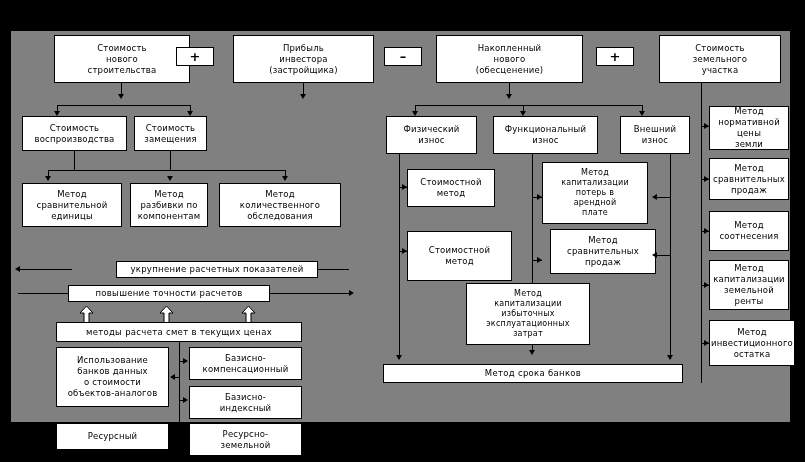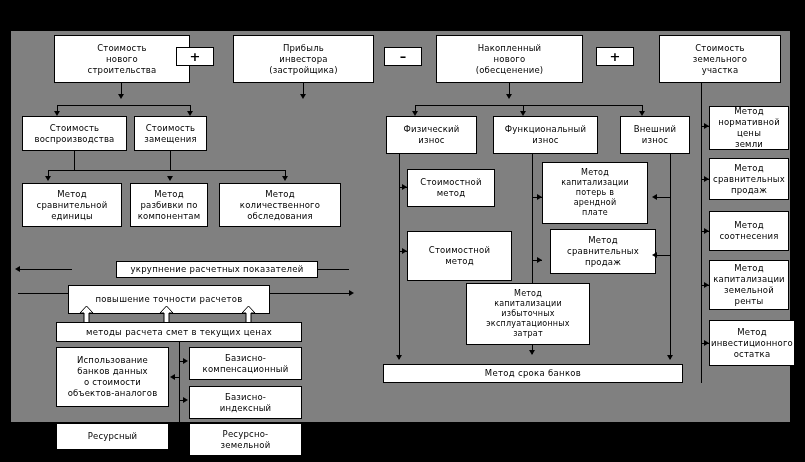--- a/index.html
+++ b/index.html
@@ -149,21 +149,21 @@
   <div class="ln lnh" style="left:7px; top:238px; width:54px;"></div>
   <div class="ar ar-left" style="left:4px; top:235px;"></div>
   <div class="ln lnh" style="left:255px; top:238px; width:83px;"></div>
 
   <div class="box wide" style="left:57px; top:230px; width:202px; height:17px; font-size:8.5px;margin-left:48px;">укрупнение расчетных показателей</div>
 
   <div class="ln lnh" style="left:7px; top:262px; width:54px;"></div>
   <div class="ln lnh" style="left:255px; top:262px; width:86px;"></div>
   <div class="ar ar-right" style="left:338px; top:259px;"></div>
 
-  <div class="box wide" style="left:57px; top:254px; width:202px; height:29px; font-size:8.5px;">повышение точности расчетов</div>
+  <div class="box wide" style="left:57px; top:254px; width:202px; height:17px; font-size:8.5px;">повышение точности расчетов</div>
 
   <div class="bigup" style="left:68px; top:275px;">
     <svg width="15" height="17" viewBox="0 0 15 17">
         <polygon points="7.5,0 14,7 10,7 10,17 5,17 5,7 1,7" fill="#ffffff" stroke="#000000" stroke-width="1"></polygon>
       </svg>
   </div>
   <div class="bigup" style="left:148px; top:275px;">
     <svg width="15" height="17" viewBox="0 0 15 17">
         <polygon points="7.5,0 14,7 10,7 10,17 5,17 5,7 1,7" fill="#ffffff" stroke="#000000" stroke-width="1"></polygon>
       </svg>

